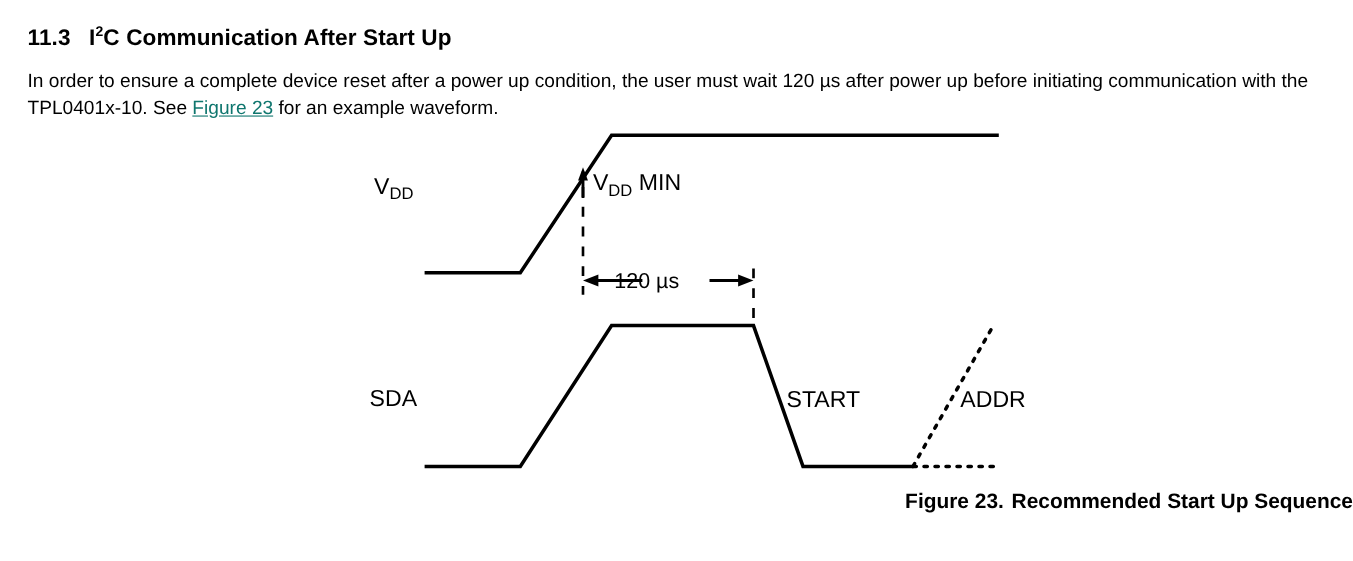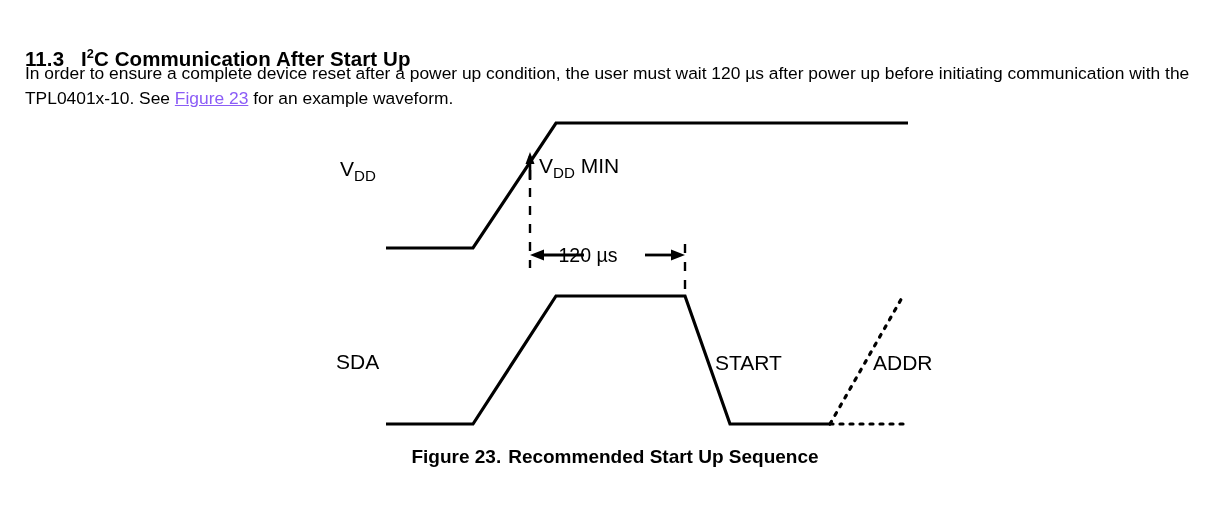--- a/index.html
+++ b/index.html
@@ -27,21 +27,20 @@
     left: 25px;
     top: 6px;
     font-size: 20.5px;
     font-weight: bold;
     letter-spacing: 0.1px;
     white-space: nowrap;
   }
   .section-heading .num {
     display: inline-block;
     min-width: 56px;
-    margin-top: 24px;
   }
   .section-heading sup {
     font-size: 0.62em;
     vertical-align: super;
     line-height: 0;
   }
   .body-text {
     position: absolute;
     left: 25px;
     top: 44px;
@@ -74,39 +73,39 @@
   .dim-label {
     font-family: "Liberation Sans", sans-serif;
     font-size: 19.5px;
     fill: #000000;
   }
   .figure-caption {
     position: absolute;
     left: 0;
     top: 446px;
     width: 1230px;
-    text-align: center;
+    text-align: right;
     font-size: 19px;
     font-weight: bold;
   }
   .figure-caption .cap-gap {
     display: inline-block;
     width: 7px;
   }
 </style>
 </head>
 <body>
 
 <div id="page">
 
   <h2 class="section-heading">
     <span class="num">11.3</span><span>I</span><sup>2</sup><span>C Communication After Start Up</span>
   </h2>
 
-  <p class="body-text"><span>In order to ensure a complete device reset after a power up condition, the user must wait 120 µs after power up before initiating communication with the TPL0401x-10. See </span><a class="link" href="#" style="color: #8b5cf6;">Figure 23</a><span> for an example waveform.</span></p>
+  <p class="body-text"><span>In order to ensure a complete device reset after a power up condition, the user must wait 120 µs after power up before initiating communication with the TPL0401x-10. See </span><a class="link" href="#" style="color: #0f766e;">Figure 23</a><span> for an example waveform.</span></p>
 
   <div class="figure-area">
     <svg width="1230" height="350" viewBox="0 0 1230 350" xmlns="http://www.w3.org/2000/svg">
 
       <polyline points="368,148 455,148 538,23 890,23" fill="none" stroke="#000000" stroke-width="3.2" stroke-linejoin="miter" stroke-linecap="butt"></polyline>
 
       <line x1="512" y1="70" x2="512" y2="168" stroke="#000000" stroke-width="2.4" stroke-dasharray="9,9"></line>
 
       <line x1="667" y1="144" x2="667" y2="196" stroke="#000000" stroke-width="2.4" stroke-dasharray="9,9"></line>
 

